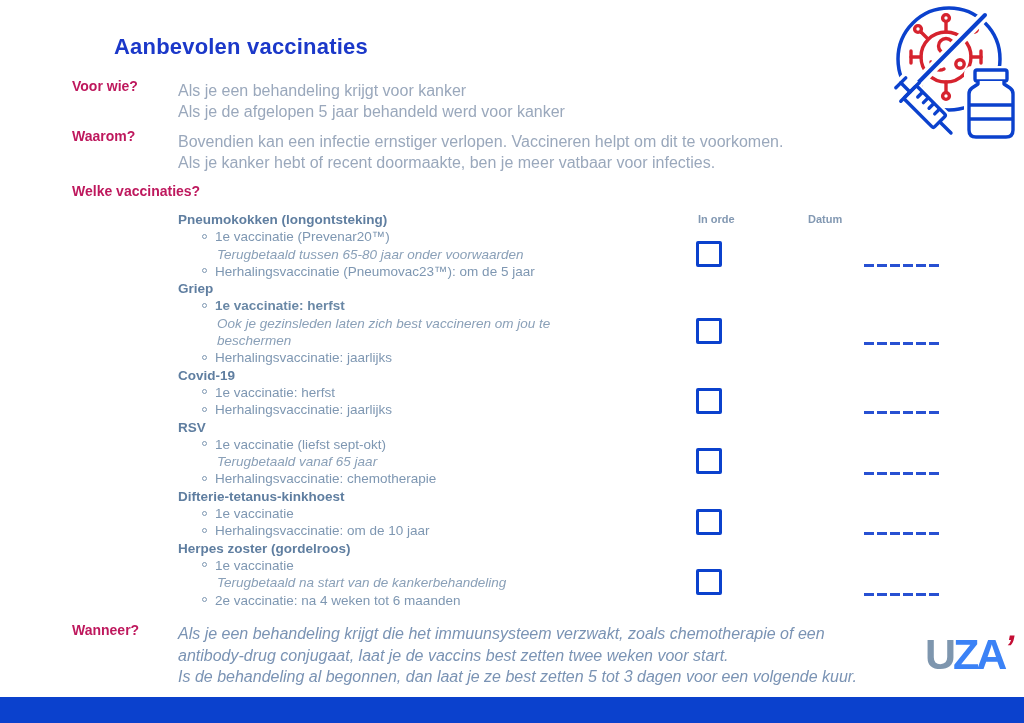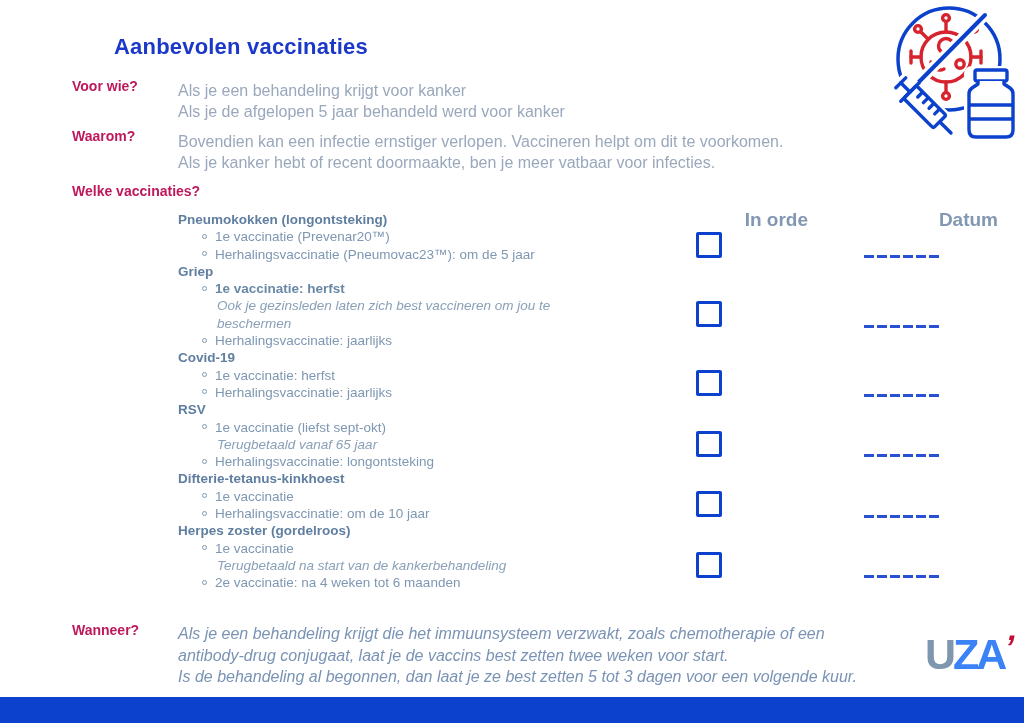--- a/index.html
+++ b/index.html
@@ -61,24 +61,24 @@
     width: 820px;
   }
   .thead {
     position: absolute;
     left: 0; top: 0; width: 820px;
     display: flex;
     pointer-events: none;
   }
   .thead .t-spacer { flex: 1; }
   .th {
-    font-size: 19px;
+    font-size: 11px;
     font-weight: 700;
     color: #8298b2;
-    text-align: right;
+    text-align: left;
     line-height: 17.3px;
   }
   .th-inorde { width: 110px; }
   .th-datum  { width: 190px; }
 
   .groups { width: 820px; }
   .group { display: flex; gap: 44px; }
   .g-content { flex: 1; min-width: 0; }
 
   .g-name {
@@ -195,20 +195,21 @@
       <div class="th th-inorde">In orde</div>
       <div class="th th-datum">Datum</div>
     </div>
 
     <div class="groups">
 
       <div class="group">
         <div class="g-content">
           <div class="g-name">Pneumokokken (longontsteking)</div>
           <div class="g-item"><span class="dot"></span><span>1e vaccinatie (Prevenar20™)</span></div>
+          <div class="g-note">Terugbetaald tussen 65-80 jaar onder voorwaarden</div>
           <div class="g-item"><span class="dot"></span><span>Herhalingsvaccinatie (Pneumovac23™): om de 5 jaar</span></div>
         </div>
         <div class="g-check">
             <div class="checkbox"></div>
           </div>
         <div class="g-date">
             <div class="date-line"></div>
           </div>
       </div>
 
@@ -239,21 +240,21 @@
         <div class="g-date">
             <div class="date-line"></div>
           </div>
       </div>
 
       <div class="group">
         <div class="g-content">
           <div class="g-name">RSV</div>
           <div class="g-item"><span class="dot"></span><span>1e vaccinatie (liefst sept-okt)</span></div>
           <div class="g-note">Terugbetaald vanaf 65 jaar</div>
-          <div class="g-item"><span class="dot"></span><span>Herhalingsvaccinatie: longontsteking</span></div>
+          <div class="g-item"><span class="dot"></span><span>Herhalingsvaccinatie: chemotherapie</span></div>
         </div>
         <div class="g-check">
             <div class="checkbox"></div>
           </div>
         <div class="g-date">
             <div class="date-line"></div>
           </div>
       </div>
 
       <div class="group">

